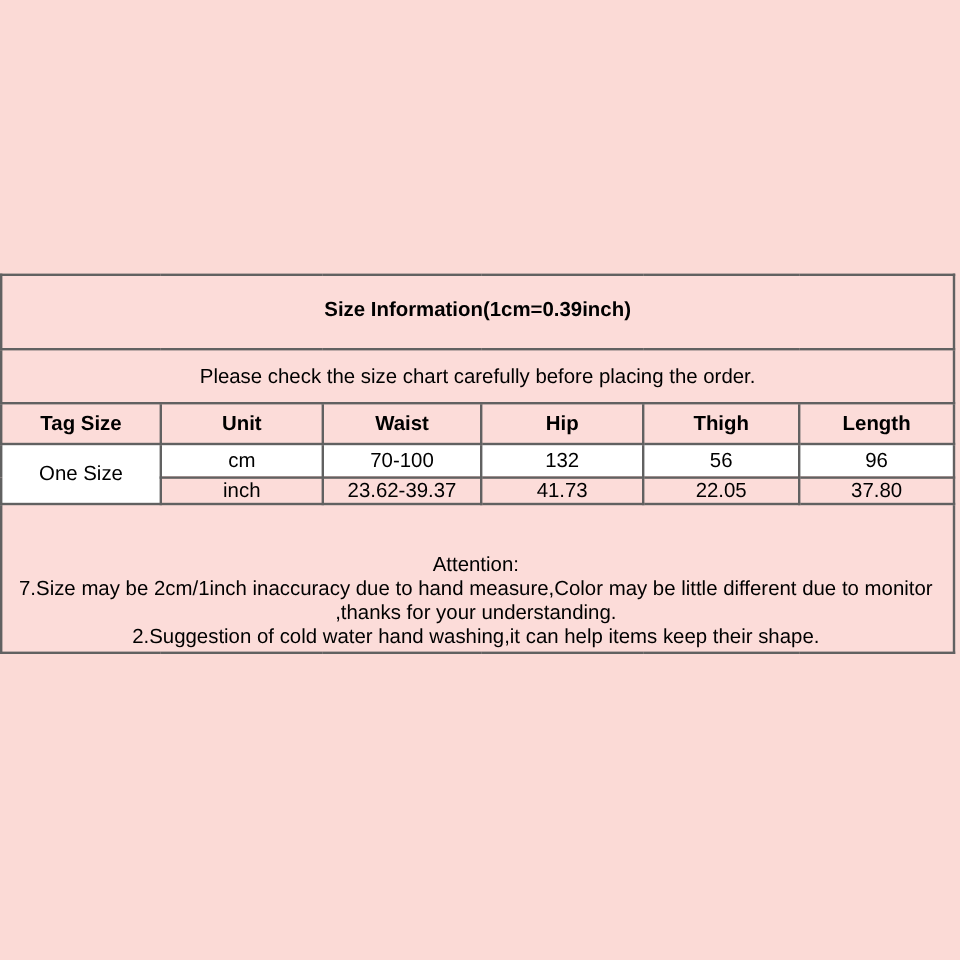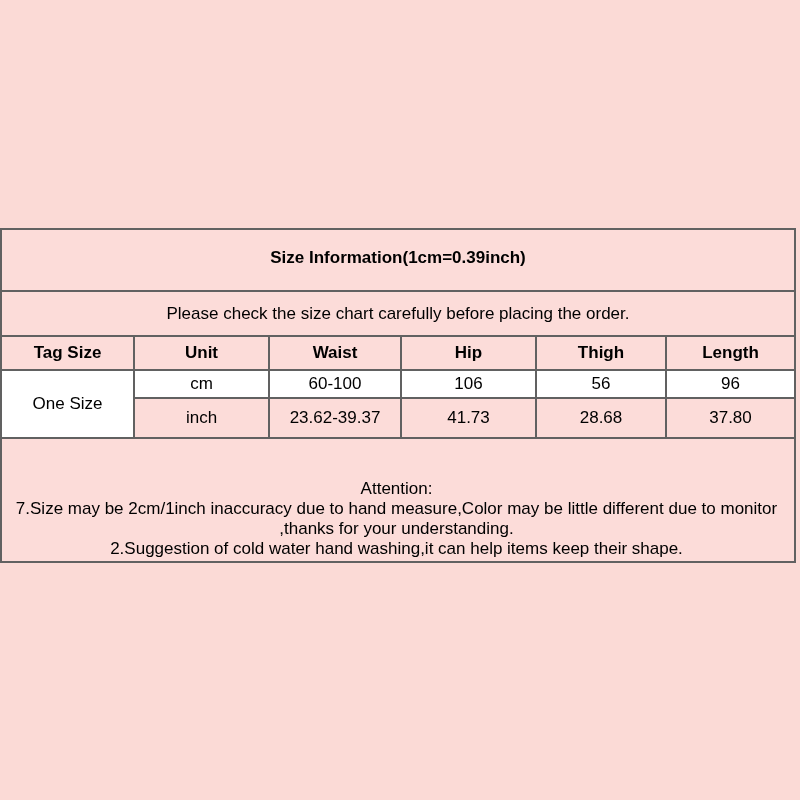--- a/index.html
+++ b/index.html
@@ -36,21 +36,21 @@
   td.title-cell {
     font-weight: bold;
     vertical-align: bottom;
     padding-bottom: 4px;
     letter-spacing: 0px;
   }
   tr.subtitle-row { height: 45px; }
   tr.header-row { height: 34px; margin-top: 20px; }
   tr.header-row th { font-weight: bold; }
   tr.row-cm { height: 28px; }
-  tr.row-inch { height: 40px; padding-left: 24px; }
+  tr.row-inch { height: 22px; padding-left: 24px; }
   td.tag-cell { font-weight: normal; font-size: 19px; margin-top: 36px; }
   tr.attention-row { height: 122px; }
   td.attention-cell {
     text-align: left;
     vertical-align: top;
     padding: 40px 6px 2px 3px;
     line-height: 20px;
     margin-left: 36px;
   }
 </style>
@@ -78,30 +78,30 @@
         <th class="pink">Tag Size</th>
         <th class="pink">Unit</th>
         <th class="pink">Waist</th>
         <th class="pink">Hip</th>
         <th class="pink">Thigh</th>
         <th class="pink">Length</th>
       </tr>
       <tr class="row-cm">
         <td rowspan="2" class="tag-cell white">One Size</td>
         <td class="white">cm</td>
-        <td class="white">60-100</td>
-        <td class="white">106</td>
+        <td class="white">70-100</td>
+        <td class="white">132</td>
         <td class="white">56</td>
         <td class="white">96</td>
       </tr>
       <tr class="row-inch">
         <td class="pink">inch</td>
         <td class="pink">23.62-39.37</td>
         <td class="pink">41.73</td>
-        <td class="pink">28.68</td>
+        <td class="pink">22.05</td>
         <td class="pink">37.80</td>
       </tr>
       <tr class="attention-row">
         <td colspan="6" class="attention-cell pink">
           <div>Attention:</div>
           <div>7.Size may be 2cm/1inch inaccuracy due to hand measure,Color may be little different due to monitor ,thanks for your understanding.</div>
           <div>2.Suggestion of cold water hand washing,it can help items keep their shape.</div>
         </td>
       </tr>
     </tbody>

